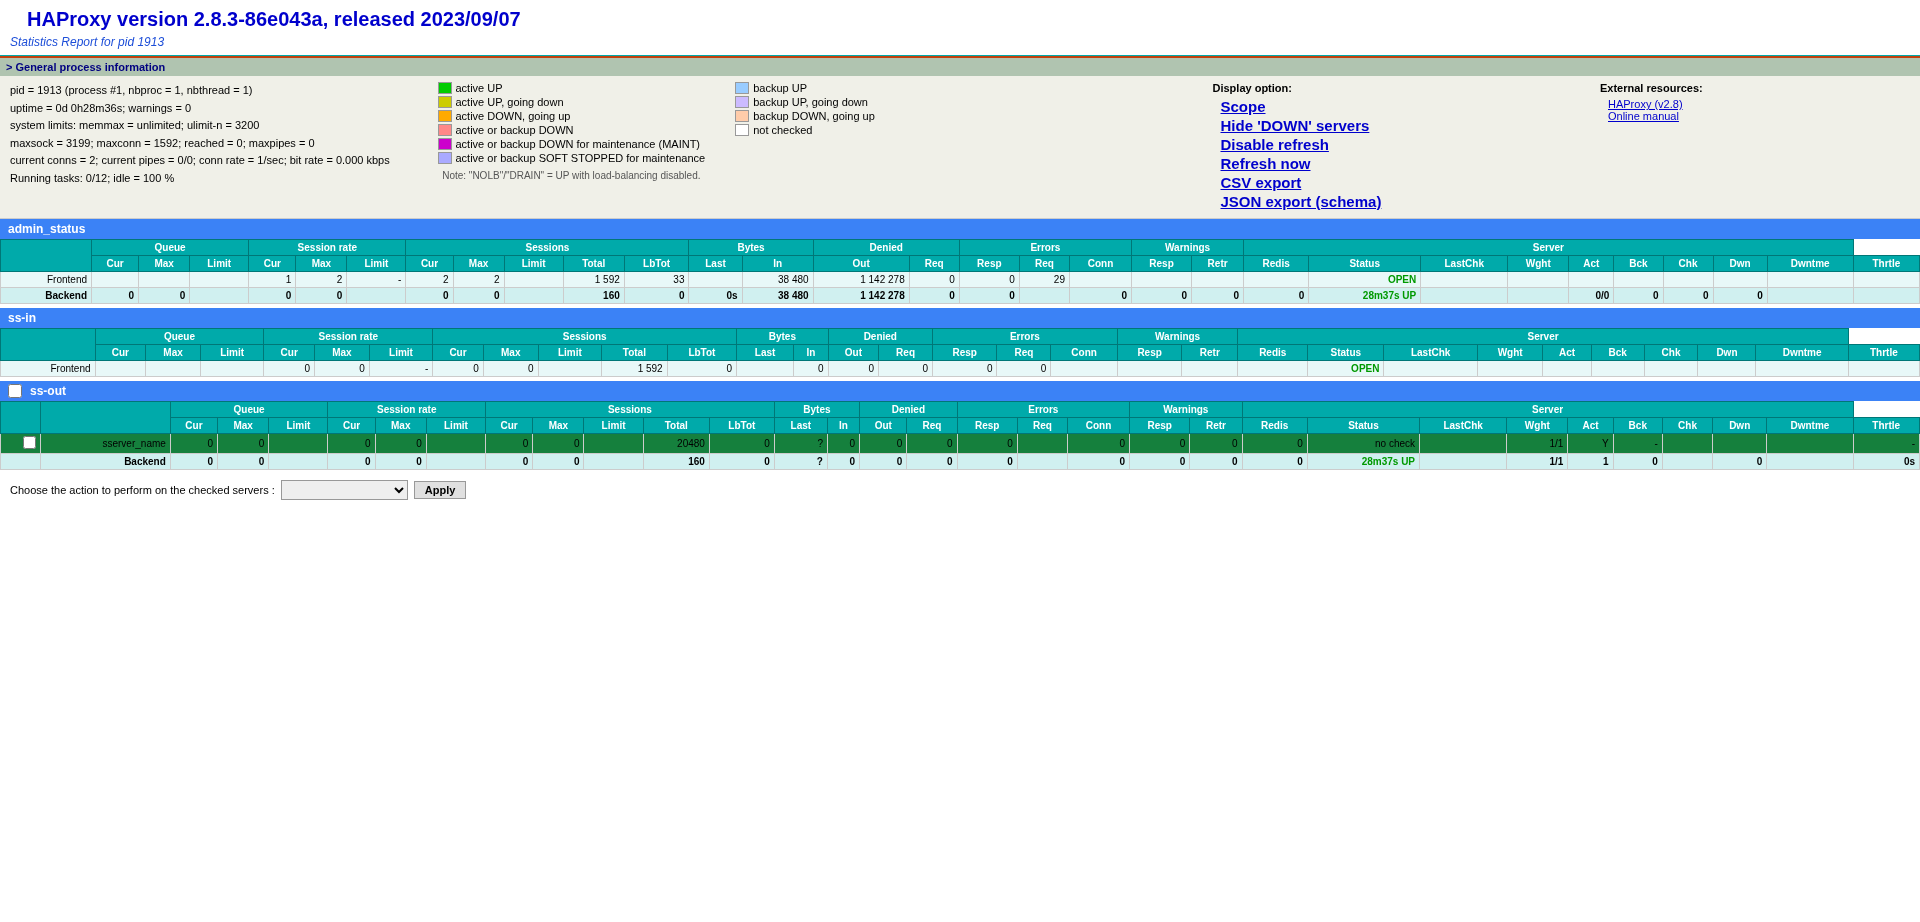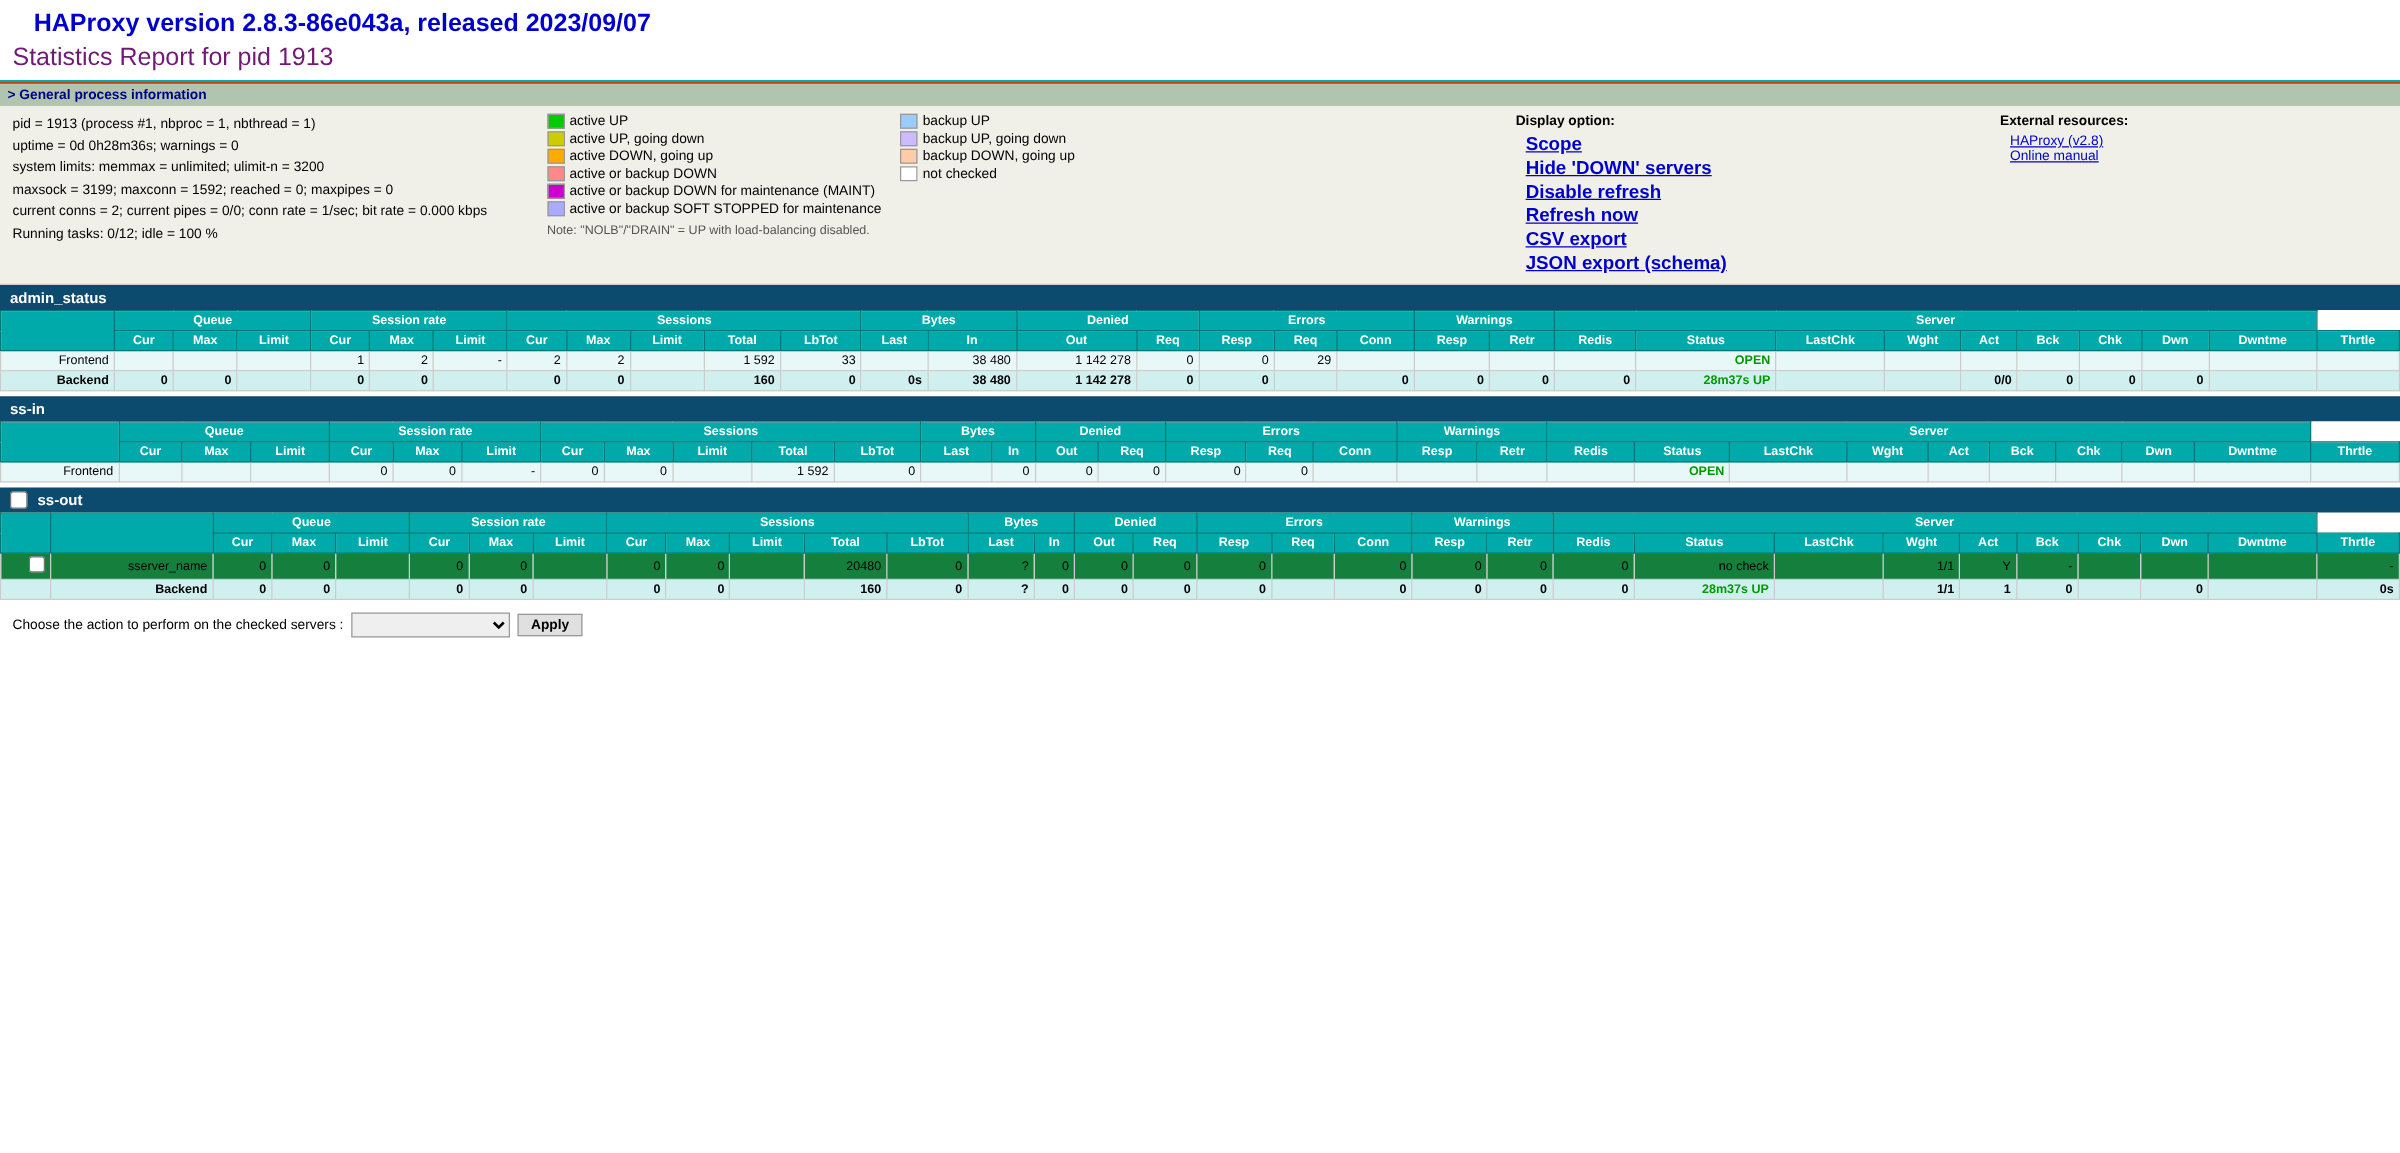--- a/index.html
+++ b/index.html
@@ -1,19 +1,19 @@
 <!DOCTYPE html>
 <html><head>
   <meta charset="utf-8">
   <style>
     * { margin: 0; padding: 0; box-sizing: border-box; }
     body { font-family: Arial, sans-serif; font-size: 11px; background: #fff; color: #000; }
     
     #main-title { font-size: 20px; font-weight: bold; color: #00c; padding: 8px 10px 2px; margin-left: 17px; }
-    #sub-title { font-size: 20px; color: #701a75; padding: 2px 10px 6px; }
+    #sub-title { font-size: 12px; font-style: italic; color: #1d4ed8; padding: 2px 10px 6px; }
     
     .section-header {
       background: #b0c4b0;
       padding: 3px 6px;
       font-weight: bold;
       color: #000080;
       cursor: pointer;
       border-top: 2px solid #c2410c;
     }
     
@@ -21,23 +21,24 @@
       display: flex;
       padding: 6px 10px;
       background: #f0f0e8;
       border-bottom: 1px solid #ccc;
     }
     
     .info-text { flex: 1; font-size: 11px; line-height: 1.6; }
     
     .legend-area {
       display: flex;
-      gap: 15px;
+      gap: 30px;
       flex: 2;
       margin-left: 40px;
+      text-align: center;
     }
     
     .legend-col { display: flex; flex-direction: column; gap: 2px; }
     .legend-item { display: flex; align-items: center; gap: 4px; font-size: 11px; }
     .legend-box { width: 14px; height: 12px; border: 1px solid #999; flex-shrink: 0; }
     
     .display-options {
       flex: 1;
       font-size: 11px;
       min-width: 180px;
@@ -52,21 +53,21 @@
     .external-resources h4 { font-weight: bold; margin-bottom: 4px; }
     .external-resources ul { list-style: none; padding-left: 8px; }
     .external-resources ul li a { color: #00c; text-decoration: underline; font-size: 11px; }
     
     .note-text { font-size: 10px; color: #555; margin-top: 4px; }
     
     
     .proxy-section { margin-bottom: 4px; }
     
     .proxy-header {
-      background: #0c4a6e;
+      background: #3b82f6;
       color: #fff;
       padding: 3px 8px;
       font-weight: bold;
       font-size: 12px;
       display: flex;
       align-items: center;
       gap: 8px;
     }
     
     .proxy-header-checkbox { width: 14px; height: 14px; cursor: pointer; }

